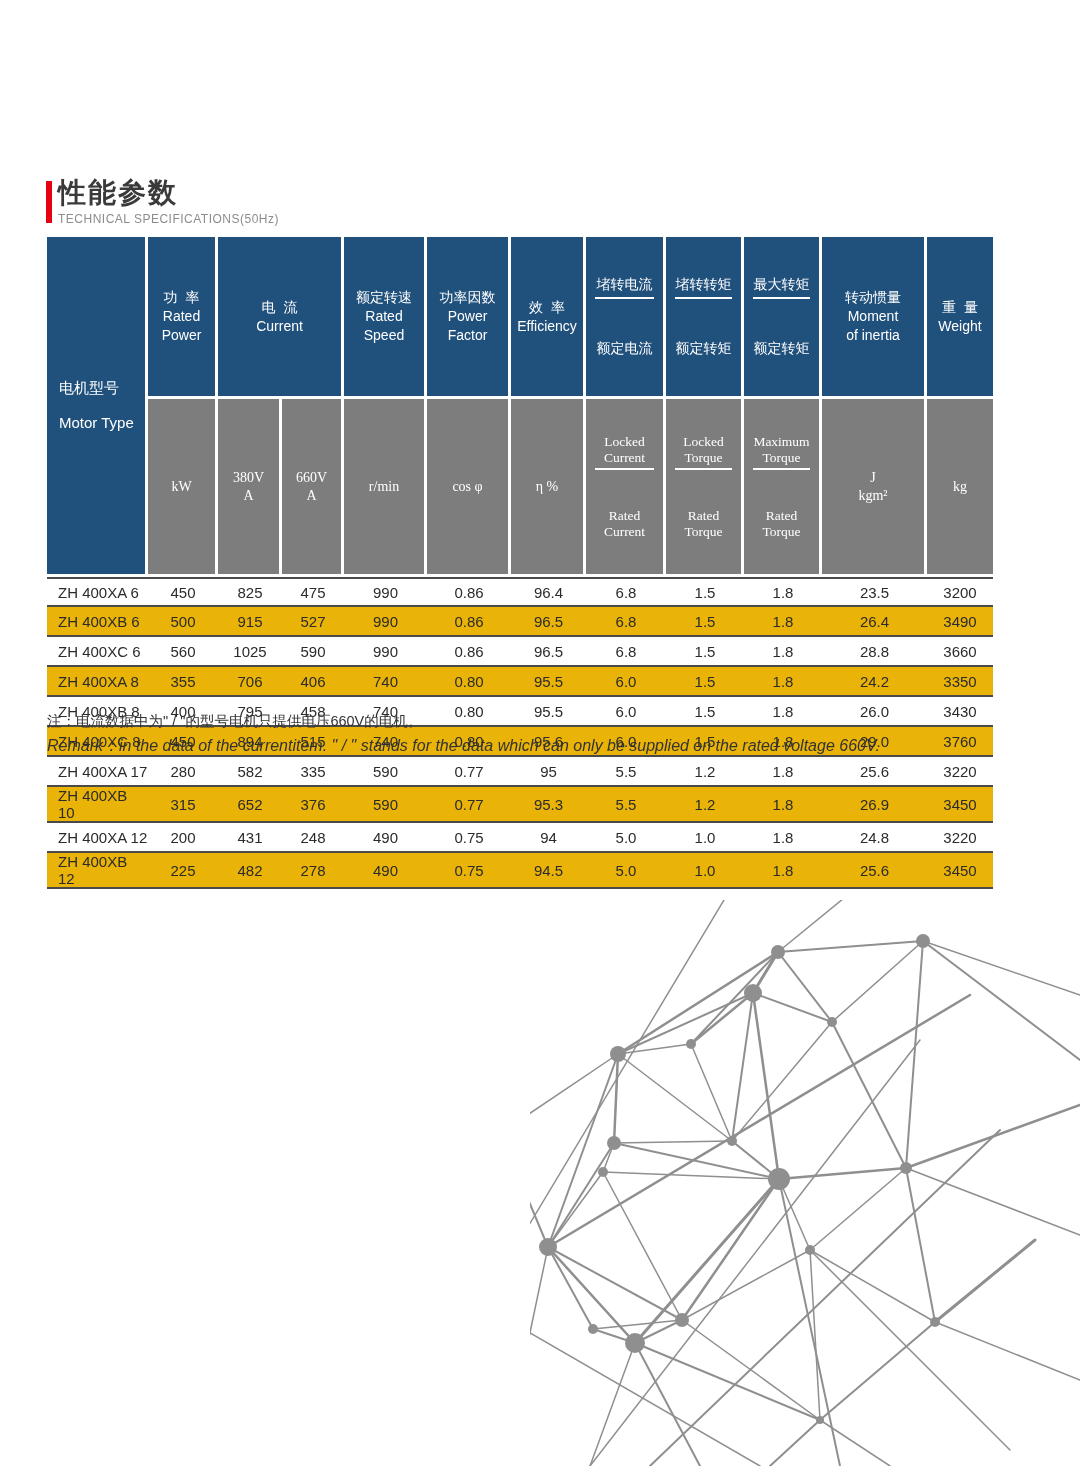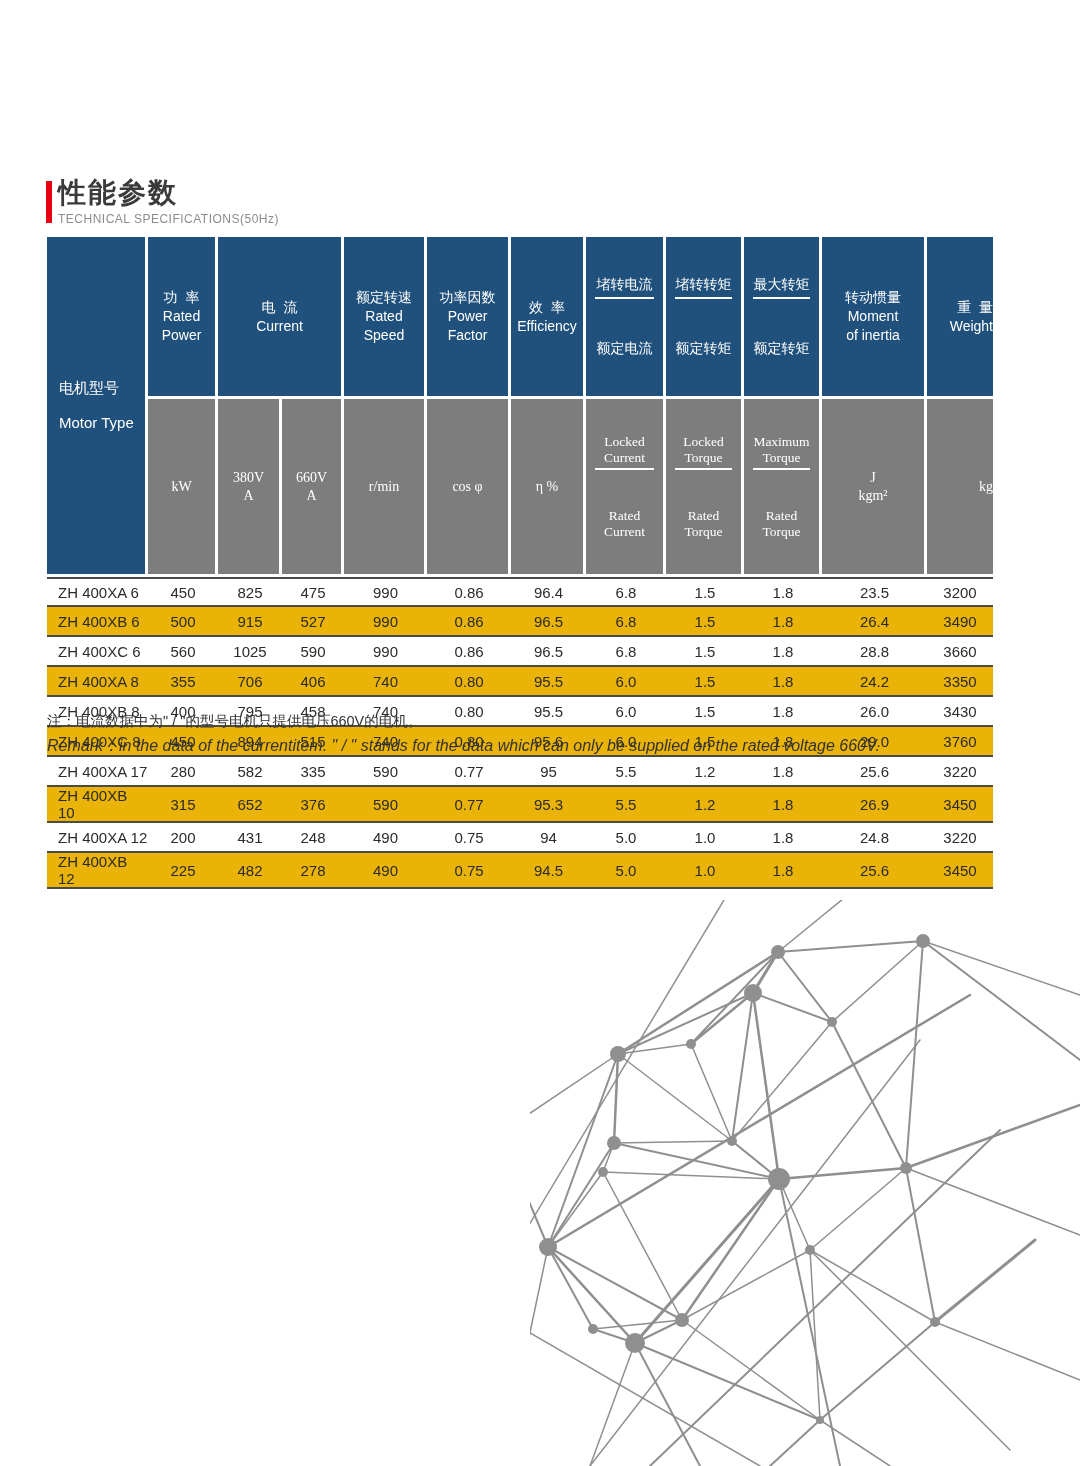--- a/index.html
+++ b/index.html
@@ -13,21 +13,21 @@
   .page-title { margin-left:12px; font-size:28px; font-weight:bold; color:#3a3a3a; letter-spacing:2px; line-height:1.1; }
   .page-subtitle { margin-left:12px; margin-top:3px; font-size:12px; color:#8c8c8c; letter-spacing:0.5px; }
 
   
   table.spec-table { position:absolute; left:47px; top:237px; width:946px;
     border-collapse:separate; border-spacing:0; table-layout:fixed; }
   th, td { vertical-align:middle; }
 
   thead th { color:#ffffff; font-weight:normal; text-align:center;
     white-space:pre-wrap; border-right:3px solid #ffffff; border-bottom:3px solid #ffffff; }
-  thead tr th:last-child { border-right:none;text-align:right; }
+  thead tr th:last-child { border-right:none; }
   .th-blue { background:#20507c; font-size:14px; line-height:1.35; height:58px; }
   .th-gray { background:#7d7d7d; font-size:14px; line-height:1.25; height:77px;font-family:Liberation Serif, serif; }
   .th-motor { text-align:left; padding-left:12px; font-size:15px; line-height:2.3; }
 
   .fr { display:block; }
   .fr-line { border-bottom:2px solid #ffffff; padding-bottom:3px; margin:0 9px 3px 9px; }
   .fr-sub { font-size:13.5px; line-height:1.15; }
 
   tbody td { height:30px; font-size:15px; color:#2b2b2b; text-align:center;
     background:#ffffff; border-bottom:2px solid #4a4a4a; }

